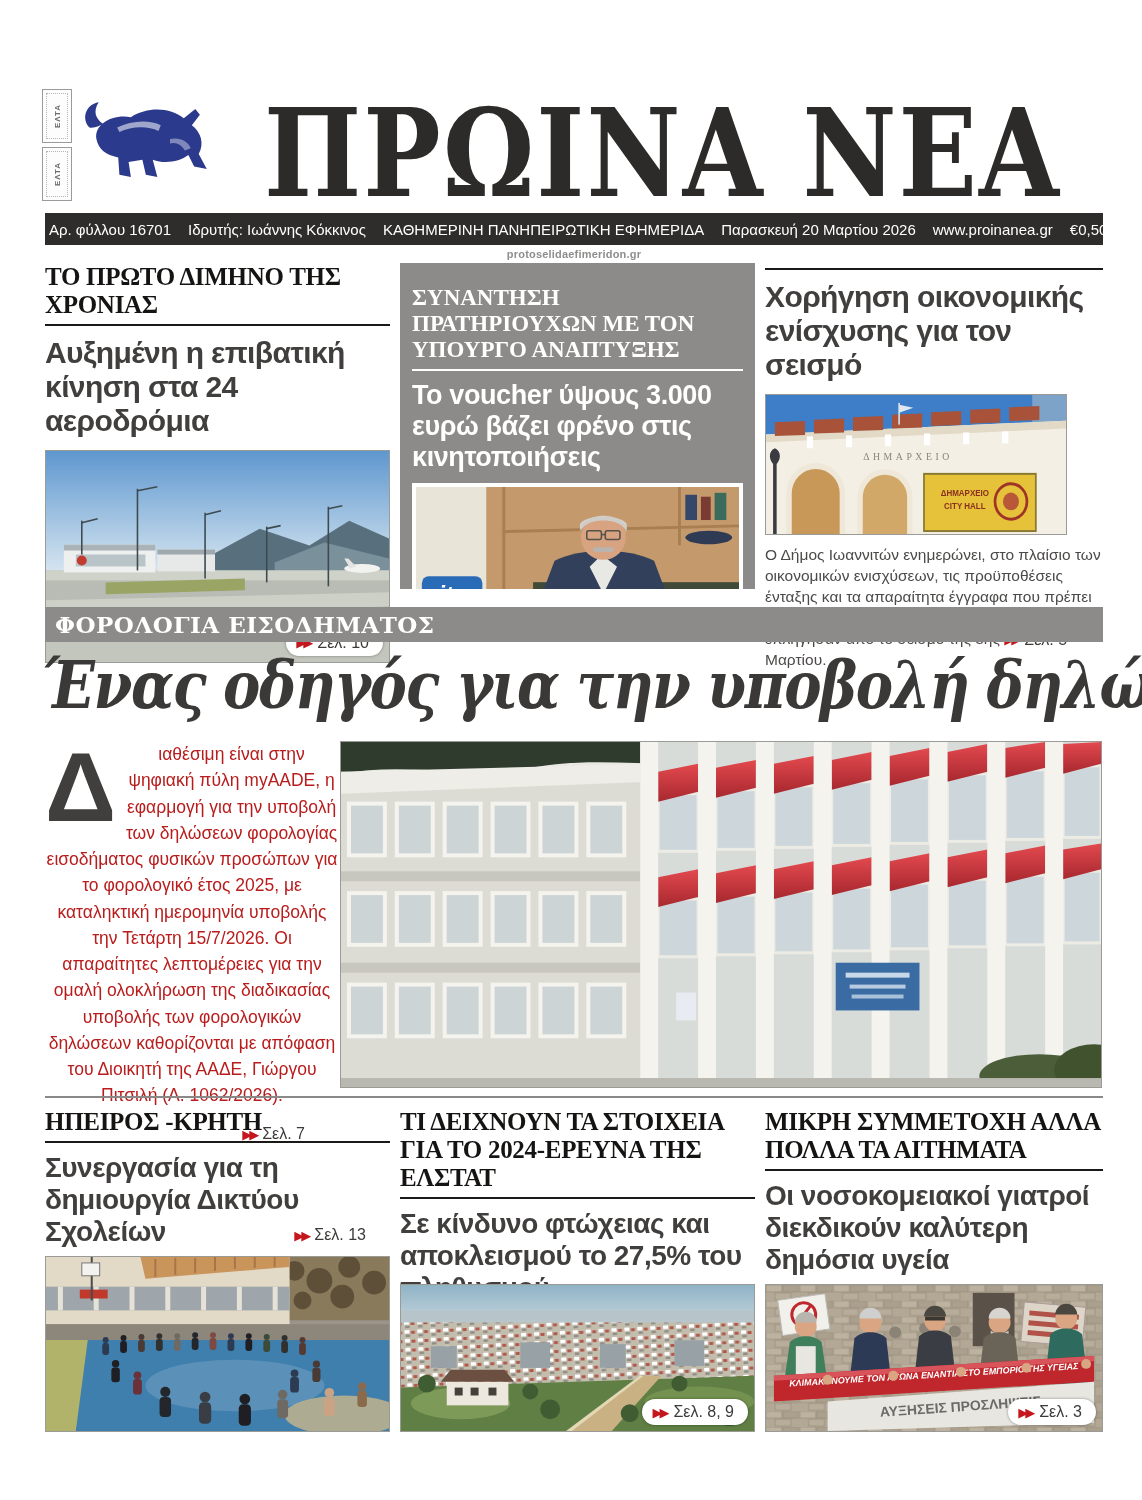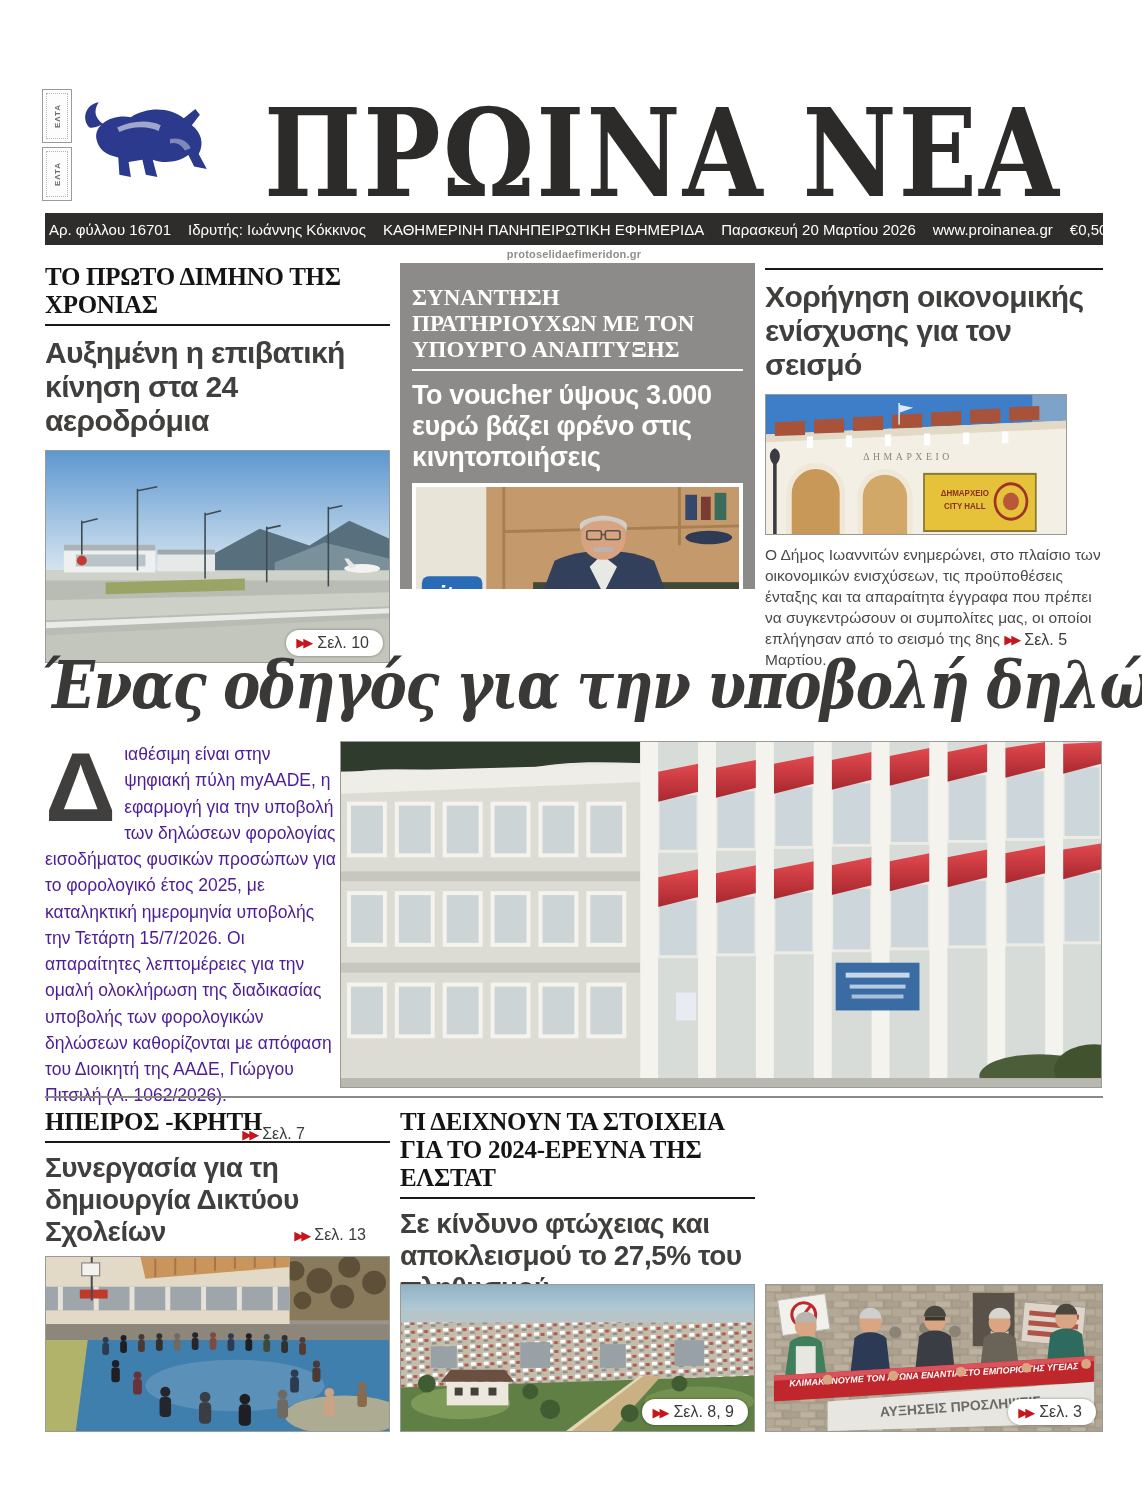--- a/index.html
+++ b/index.html
@@ -67,21 +67,21 @@
     background:#8c8b89; color:#ffffff; font:700 23px/35px "DejaVu Serif", serif;
     padding-left:10px; letter-spacing:0.5px;
   }
   .main-headline {
     position:absolute; left:42px; top:650px; width:1065px;
     font:italic 700 56px/1.08 "DejaVu Serif", serif; color:#3a3937;
     letter-spacing:-1.5px; white-space:nowrap; transform:scaleY(1.16); transform-origin:top left;
   }
   .main-text { position:absolute; left:45px; top:741px; width:294px; }
   .dropcap { float:left; font:700 99px/0.8 "Liberation Sans", sans-serif; color:#403f3d; margin:6px 8px 0 0; }
-  .main-body { font:17.5px/1.5 "Liberation Sans", sans-serif; color:#4c1d95; }
+  .main-body { font:17.5px/1.5 "Liberation Sans", sans-serif; color:#b91c1c;text-align:center; }
   .main-badge { text-align:right; margin-top:16px; padding-right:34px; }
   .main-photo { position:absolute; left:340px; top:741px; width:762px; height:347px; }
   .divider { position:absolute; left:45px; top:1096px; width:1058px; border-top:2px solid #8a8988; }
   
   .bl-col { position:absolute; left:45px; top:1108px; width:345px; }
   .bl-pageref { position:absolute; right:24px; top:118px; }
   .bl-photo { position:absolute; left:45px; top:1256px; width:345px; height:176px; }
   .bc-col { position:absolute; left:400px; top:1108px; width:355px; }
   .bc-photo { position:absolute; left:400px; top:1284px; width:355px; height:148px; }
   .br-col { position:absolute; left:765px; top:1108px; width:338px; }
@@ -259,20 +259,21 @@
     <p class="tr-body">
       <span>Ο Δήμος Ιωαννιτών ενημερώνει, στο πλαίσιο των οικονομικών ενισχύσεων, τις προϋποθέσεις ένταξης και τα απαραίτητα έγγραφα που πρέπει να συγκεντρώσουν οι συμπολίτες μας, οι οποίοι επλήγησαν από το σεισμό της 8ης</span>
       <span class="iref">
         <span class="arr">▶▶</span>
         <span>Σελ. 5</span>
       </span>
       <span>Μαρτίου.</span>
     </p>
   </article>
 
+  <div class="section-bar">ΦΟΡΟΛΟΓΙΑ ΕΙΣΟΔΗΜΑΤΟΣ</div>
   <h2 class="main-headline">Ένας οδηγός για την υποβολή δηλώσεων</h2>
 
   <div class="main-text">
     <span class="dropcap">Δ</span>
     <p class="main-body">ιαθέσιμη είναι στην ψηφιακή πύλη myAADE, η εφαρμογή για την υποβολή των δηλώσεων φορολογίας εισοδήματος φυσικών προσώπων για το φορολογικό έτος 2025, με καταληκτική ημερομηνία υποβολής την Τετάρτη 15/7/2026. Οι απαραίτητες λεπτομέρειες για την ομαλή ολοκλήρωση της διαδικασίας υποβολής των φορολογικών δηλώσεων καθορίζονται με απόφαση του Διοικητή της ΑΑΔΕ, Γιώργου Πιτσιλή (Α. 1062/2026).</p>
     <div class="main-badge">
       <span class="iref">
         <span class="arr">▶▶</span>
         <span>Σελ. 7</span>
       </span>
@@ -564,20 +565,25 @@
           <circle cx="330" cy="132" r="11"></circle>
           <circle cx="230" cy="130" r="9"></circle>
         </g>
     </svg>
     <span class="pill">
       <span class="arr">▶▶</span>
       <span>Σελ. 8, 9</span>
     </span>
   </div>
 
+  <article class="br-col">
+    <div class="kicker">ΜΙΚΡΗ ΣΥΜΜΕΤΟΧΗ ΑΛΛΑ ΠΟΛΛΑ ΤΑ ΑΙΤΗΜΑΤΑ</div>
+    <div class="rule"></div>
+    <h2 class="headline-sm">Οι νοσοκομειακοί γιατροί διεκδικούν καλύτερη δημόσια υγεία</h2>
+  </article>
   <div class="photo br-photo">
     <svg viewBox="0 0 338 148" preserveAspectRatio="none">
       <defs>
         <pattern id="stones" width="34" height="16" patternUnits="userSpaceOnUse">
           <rect width="34" height="16" fill="#b3a896"></rect>
           <rect width="16" height="7" x="0" y="0" fill="#bdb2a0" stroke="#9a8f7d" stroke-width="0.8"></rect>
           <rect width="16" height="7" x="17" y="0" fill="#aba08e" stroke="#9a8f7d" stroke-width="0.8"></rect>
           <rect width="16" height="7" x="9" y="8" fill="#b8ac9a" stroke="#9a8f7d" stroke-width="0.8"></rect>
         </pattern>
       </defs>

